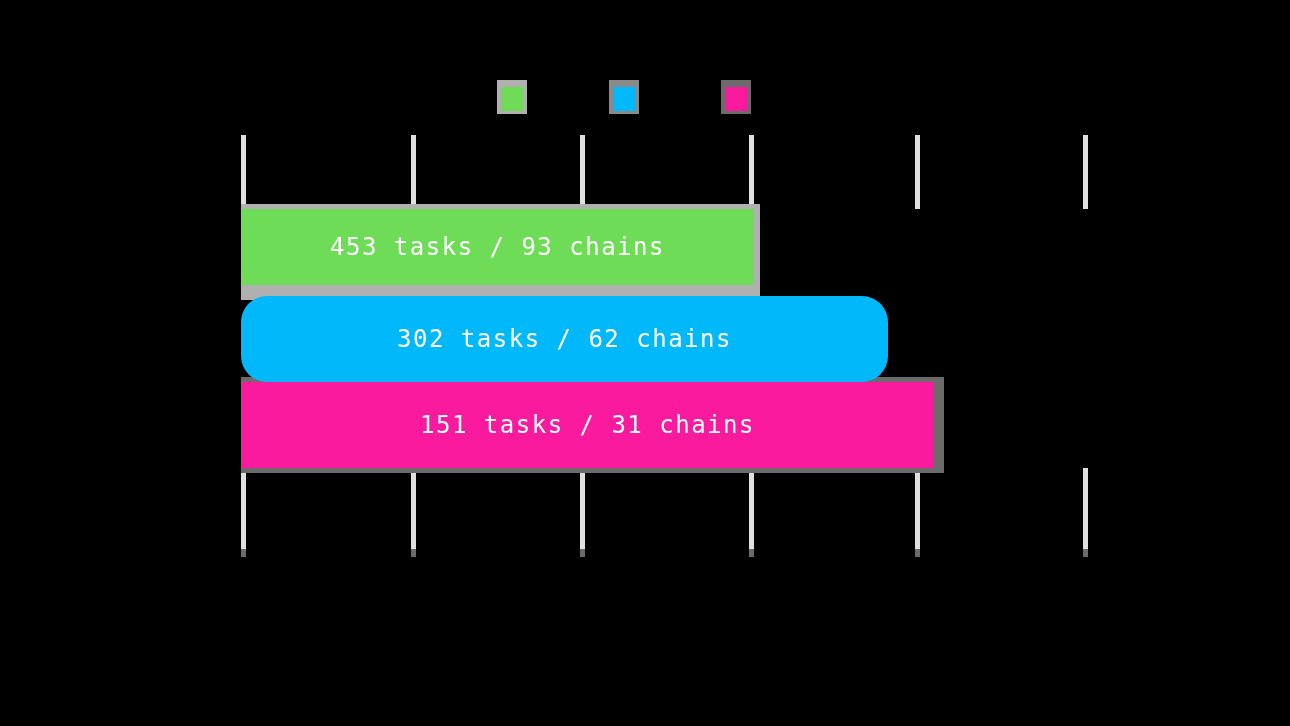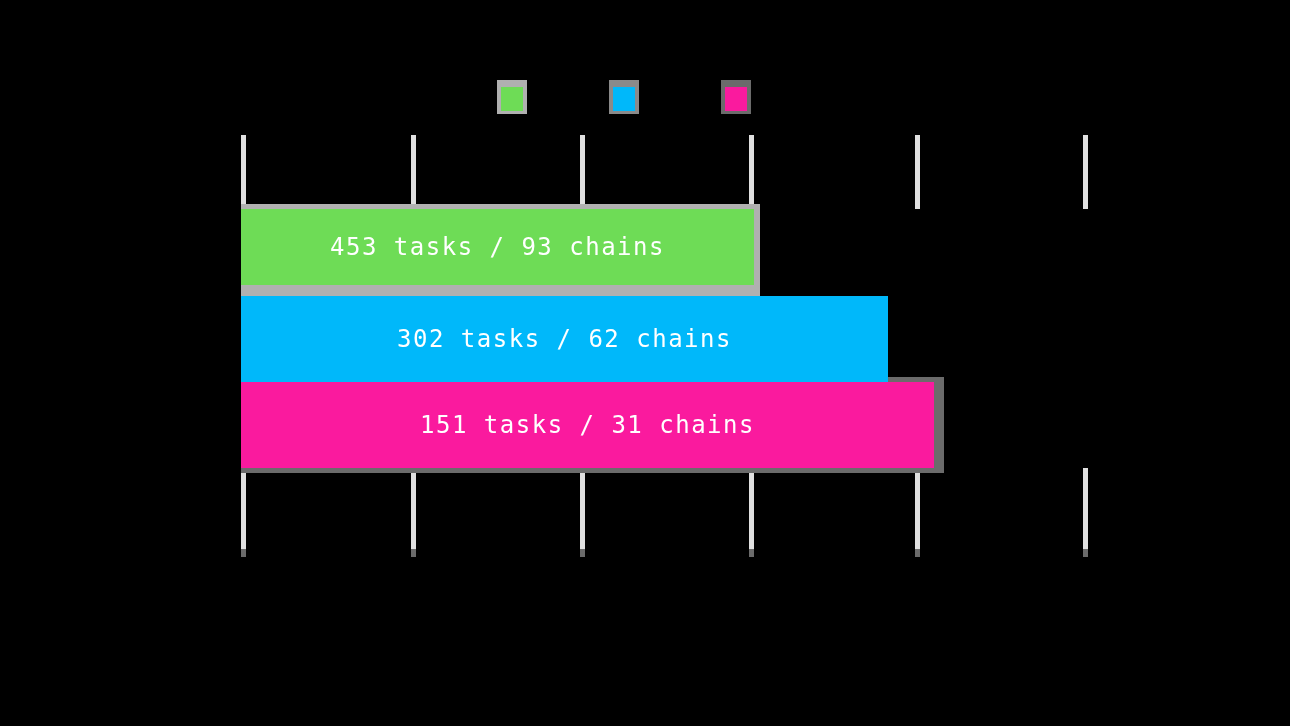--- a/index.html
+++ b/index.html
@@ -157,21 +157,21 @@
     <div class="gridline-cap" style="left:1083px;"></div>
 
     <div class="bar-shadow" style="left:241px; top:204px; width:519px; height:96px; background:#b0b0b0;"></div>
 
     <div class="bar-shadow" style="left:241px; top:377px; width:703px; height:96px; background:#6b6b6b;"></div>
 
     <div class="bar" style="left:241px; top:209px; width:513px; height:76px; background:#6edc56;">
       <span class="bar-label">453 tasks / 93 chains</span>
     </div>
 
-    <div class="bar" style="left:241px; top:296px; width:647px; height:86px; background:#00b8fa;">
+    <div class="bar" style="left:241px; top:296px; width:647px; height:86px; background:#00b8fa;border-radius:26px;">
       <span class="bar-label">302 tasks / 62 chains</span>
     </div>
 
     <div class="bar" style="left:241px; top:382px; width:693px; height:86px; background:#fa1a9e;text-align:right;">
       <span class="bar-label">151 tasks / 31 chains</span>
     </div>
 
   </div>
 
 </div>

